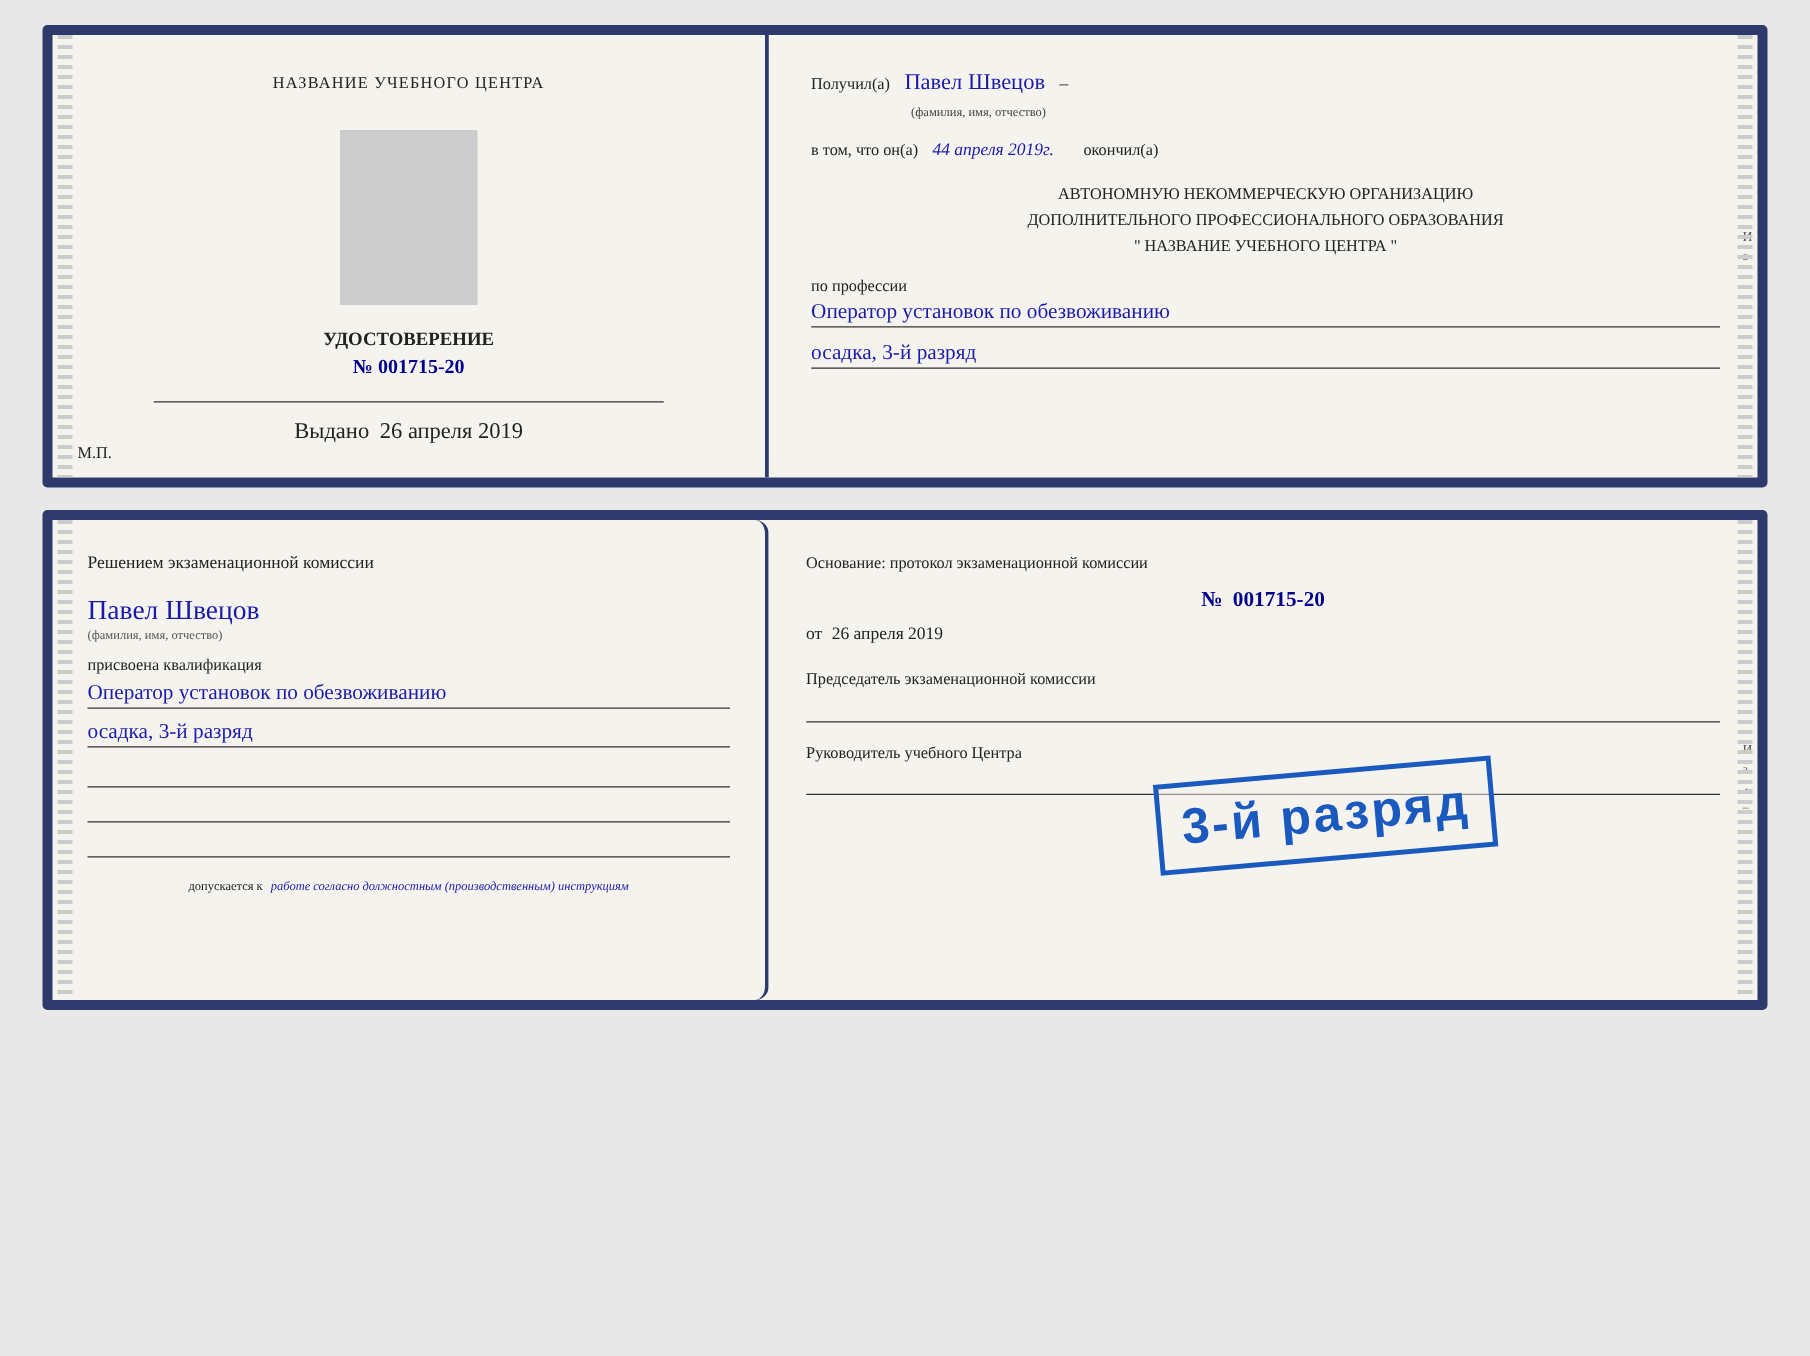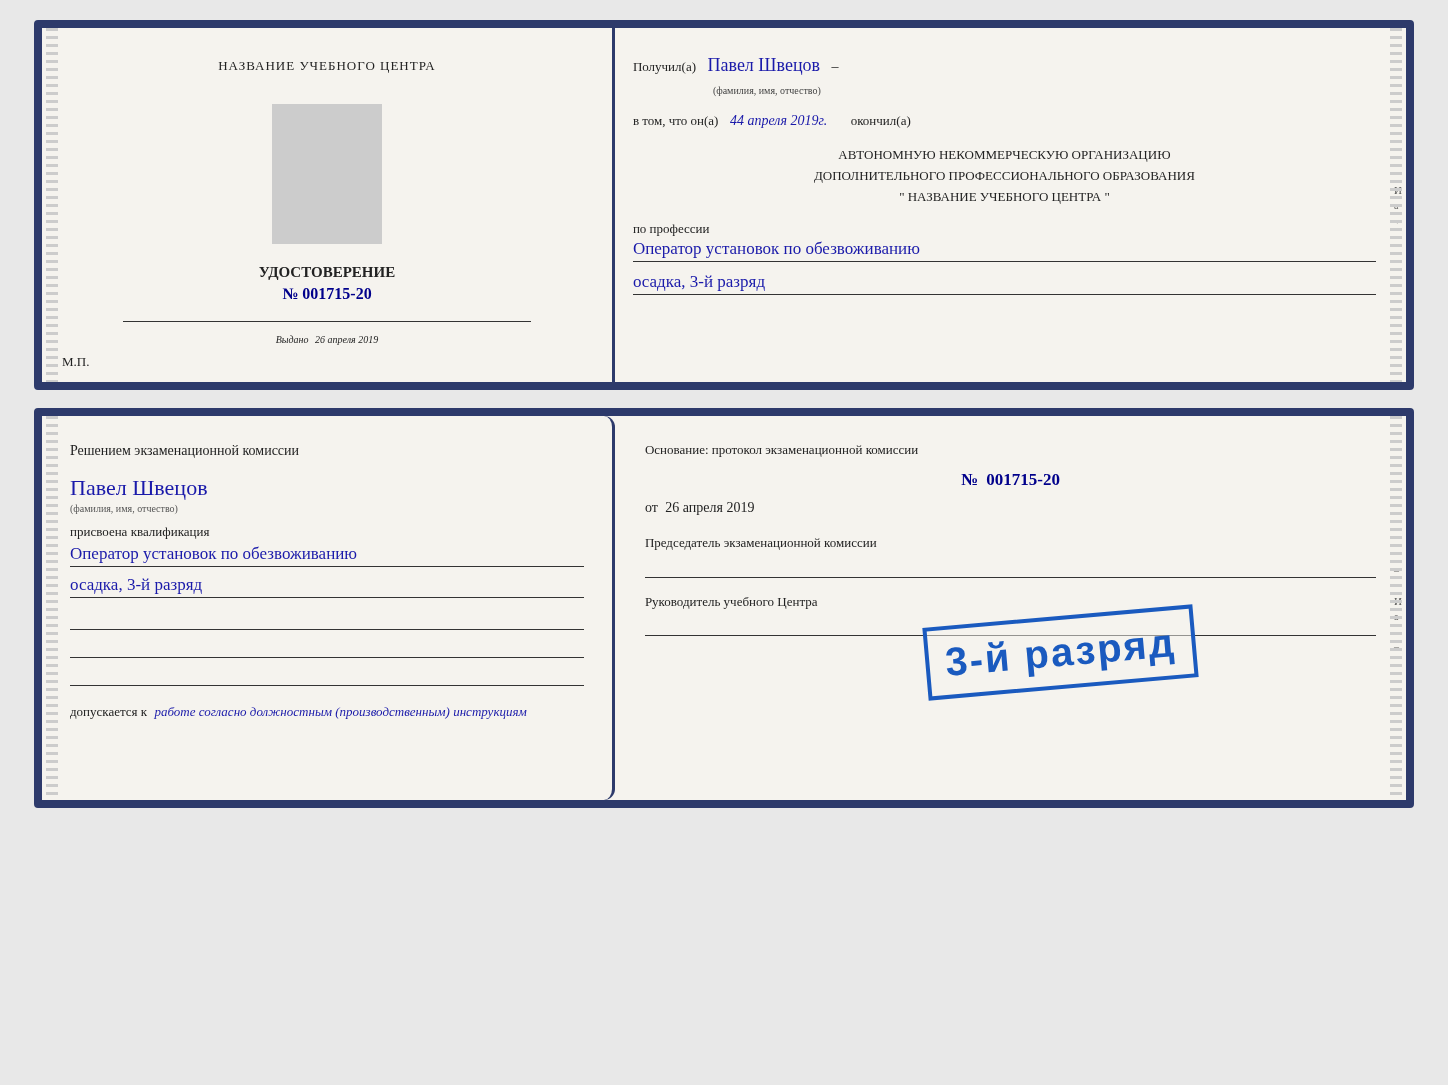--- a/index.html
+++ b/index.html
@@ -34,21 +34,21 @@
       border-right: 3px solid #2d3a6b;
       padding: 30px 30px 20px 30px;
       display: flex;
       flex-direction: column;
       align-items: center;
       position: relative;
     }
 
     .cert-right {
       width: 58%;
-      padding: 24px 30px 20px 18px;
+      padding: 24px 30px 20px 34px;
       position: relative;
     }
 
     .cert-title-center {
       text-align: center;
       font-size: 13px;
       letter-spacing: 1px;
       color: #222;
       margin-bottom: 20px;
       text-transform: uppercase;
@@ -79,25 +79,24 @@
       margin-bottom: 18px;
     }
 
     .cert-line-bottom {
       width: 80%;
       border-bottom: 1px solid #333;
       margin: 0 auto 12px auto;
     }
 
     .cert-vydano {
-      font-size: 10px;
+      font-size: 18px;
       color: #222;
       text-align: center;
       margin-bottom: 6px;
-      font-style: italic;
     }
 
     .cert-mp {
       font-size: 13px;
       color: #222;
       position: absolute;
       bottom: 12px;
       left: 20px;
     }
 
@@ -225,24 +224,25 @@
       margin-top: 14px;
     }
 
     .proto-sign-line {
       border-bottom: 1px solid #333;
       margin-bottom: 10px;
       height: 18px;
     }
 
     .proto-dopusk {
-      font-size: 13px;
+      font-size: 10px;
       color: #222;
       margin-top: 16px;
       line-height: 1.5;
+      text-align: center;
     }
 
     .proto-dopusk-italic {
       font-style: italic;
       font-family: 'Segoe Script', 'Comic Sans MS', cursive;
       color: #1a1aaa;
     }
 
     
     .proto-right-heading {

